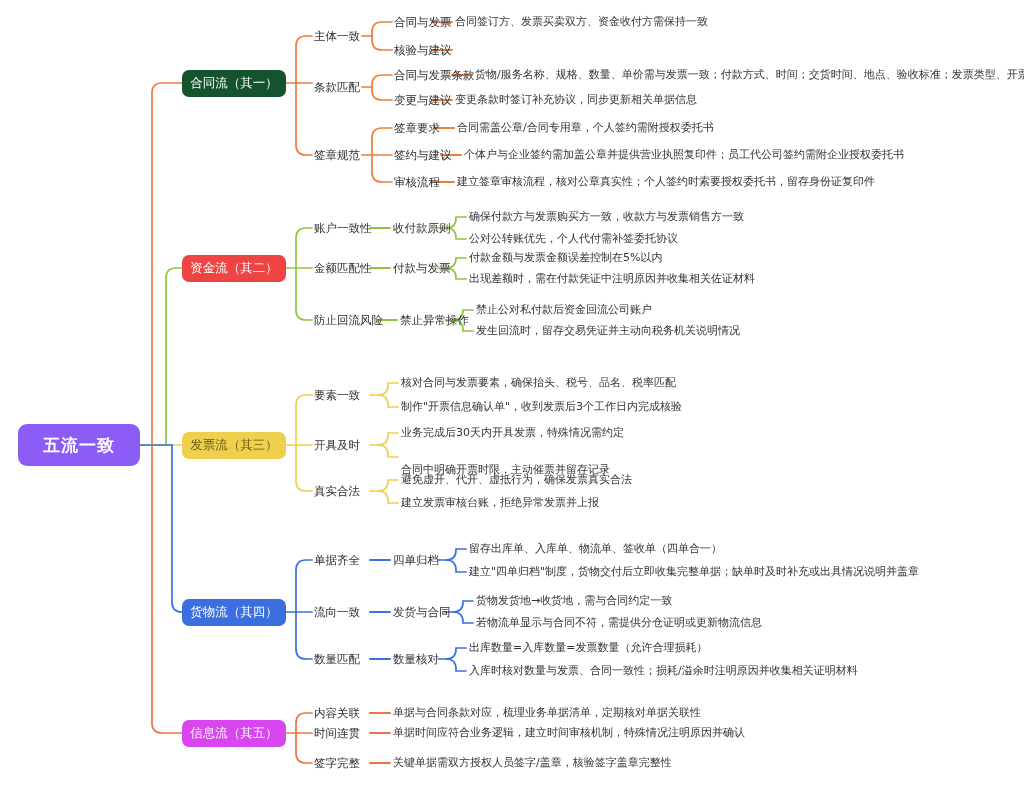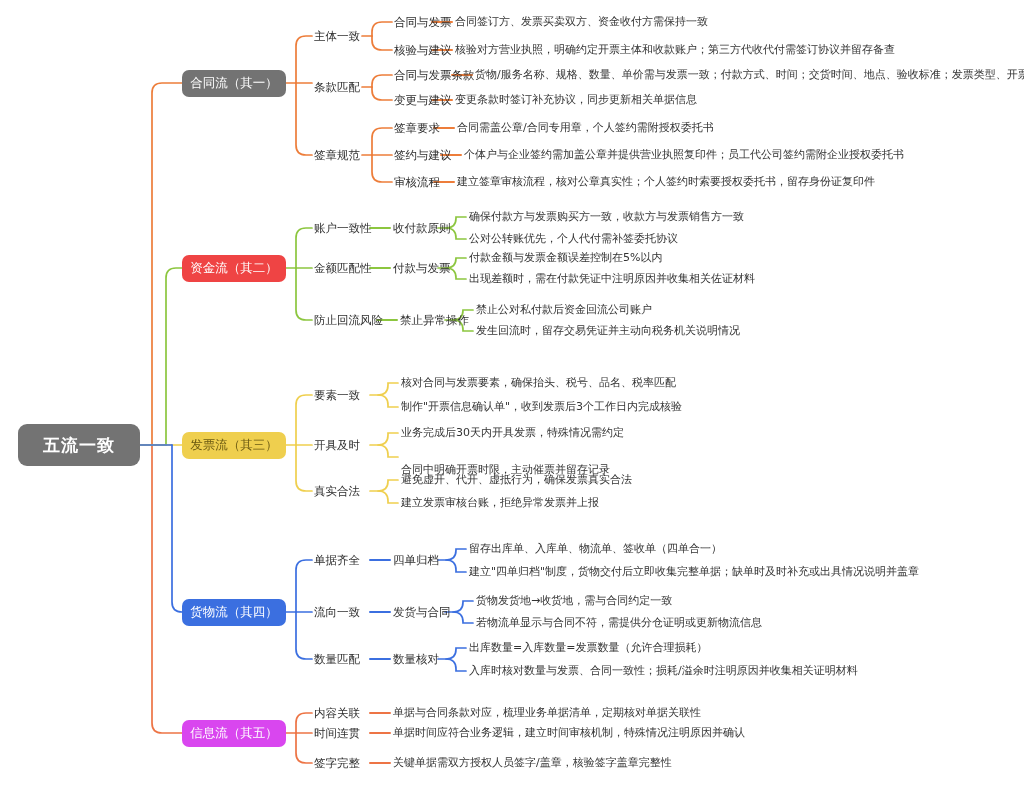--- a/index.html
+++ b/index.html
@@ -12,21 +12,21 @@
   #stage { position: relative; width: 1024px; height: 790px; }
 
   svg#wires { position: absolute; inset: 0; width: 1024px; height: 790px; pointer-events: none; }
 
   .node { position: absolute; white-space: nowrap; }
 
   
   .root {
     left: 18px; top: 424px;
     width: 122px; height: 42px;
-    background: #737373;
+    background: #8b5cf6;
     border-radius: 9px;
     color: #ffffff;
     font-size: 17px;
     font-weight: bold;
     letter-spacing: 1px;
     display: flex; align-items: center; justify-content: center;
   }
 
   
   .l1 {
@@ -161,21 +161,21 @@
       <path d="M370 713 H390" stroke="#ED7445" stroke-width="2"></path>
       <path d="M370 733 H390" stroke="#ED7445" stroke-width="2"></path>
       <path d="M370 763 H390" stroke="#ED7445" stroke-width="2"></path>
     </g>
   </svg>
 
   <div class="node root">
     <span>五流一致</span>
   </div>
 
-  <div class="node l1" style="top:69.5px; background:#737373;text-align:right;">
+  <div class="node l1" style="top:69.5px; background:#14532d;text-align:right;">
     <span>合同流（其一）</span>
   </div>
   <div class="node l1" style="top:254.5px; background:#ef4444;">
     <span>资金流（其二）</span>
   </div>
   <div class="node l1 yellowtext" style="top:431.5px; background:#EFCF4E;">
     <span>发票流（其三）</span>
   </div>
   <div class="node l1" style="top:598.5px; background:#3B6FE0;">
     <span>货物流（其四）</span>
@@ -196,23 +196,20 @@
 
   <div class="node l3" style="left:394px; top:22px;">
       <span>合同与发票</span>
     </div>
   <div class="node l3" style="left:394px; top:50px;">
       <span>核验与建议</span>
     </div>
   <div class="node leaf" style="left:455px; top:22px;">
       <span>合同签订方、发票买卖双方、资金收付方需保持一致</span>
     </div>
-  <div class="node leaf" style="left:455px; top:50px;">
-      <span>核验对方营业执照，明确约定开票主体和收款账户；第三方代收代付需签订协议并留存备查</span>
-    </div>
 
   <div class="node l3" style="left:394px; top:75px;">
       <span>合同与发票条款</span>
     </div>
   <div class="node l3" style="left:394px; top:100px;">
       <span>变更与建议</span>
     </div>
   <div class="node leaf" style="left:475px; top:75px;">
       <span>货物/服务名称、规格、数量、单价需与发票一致；付款方式、时间；交货时间、地点、验收标准；发票类型、开票时间、税率需匹配</span>
     </div>

